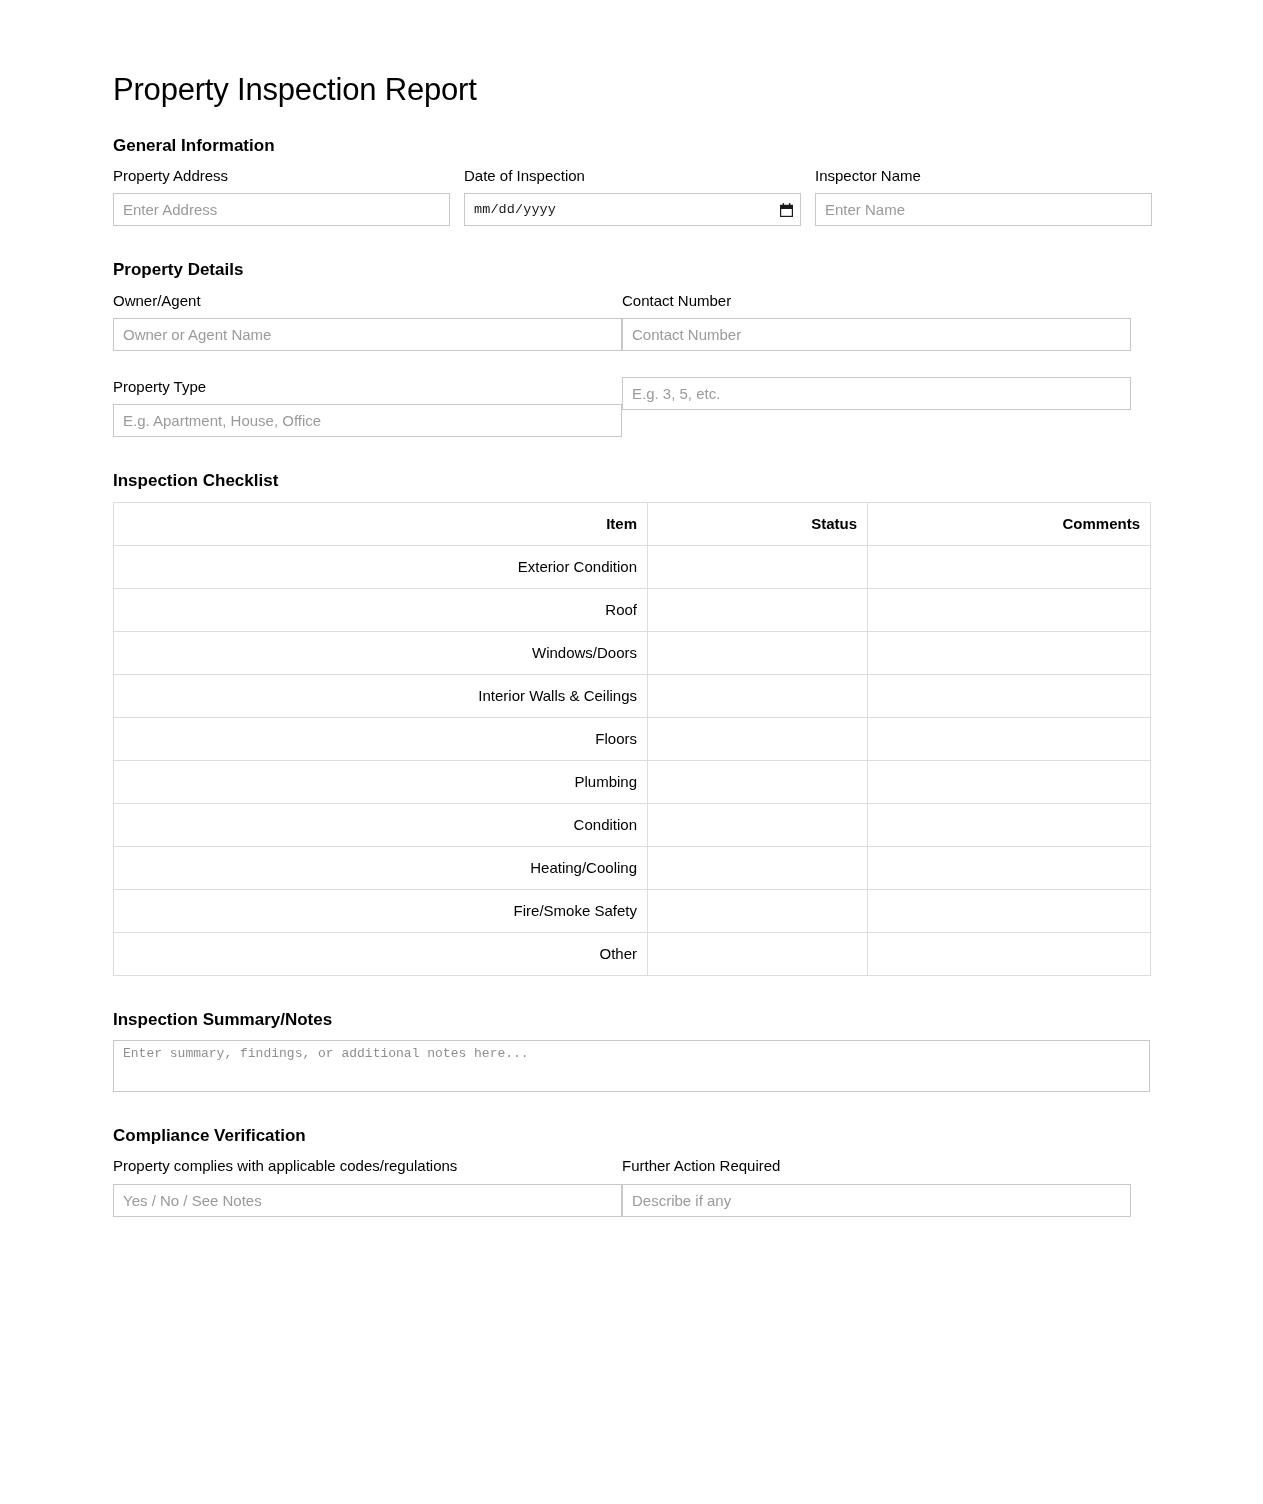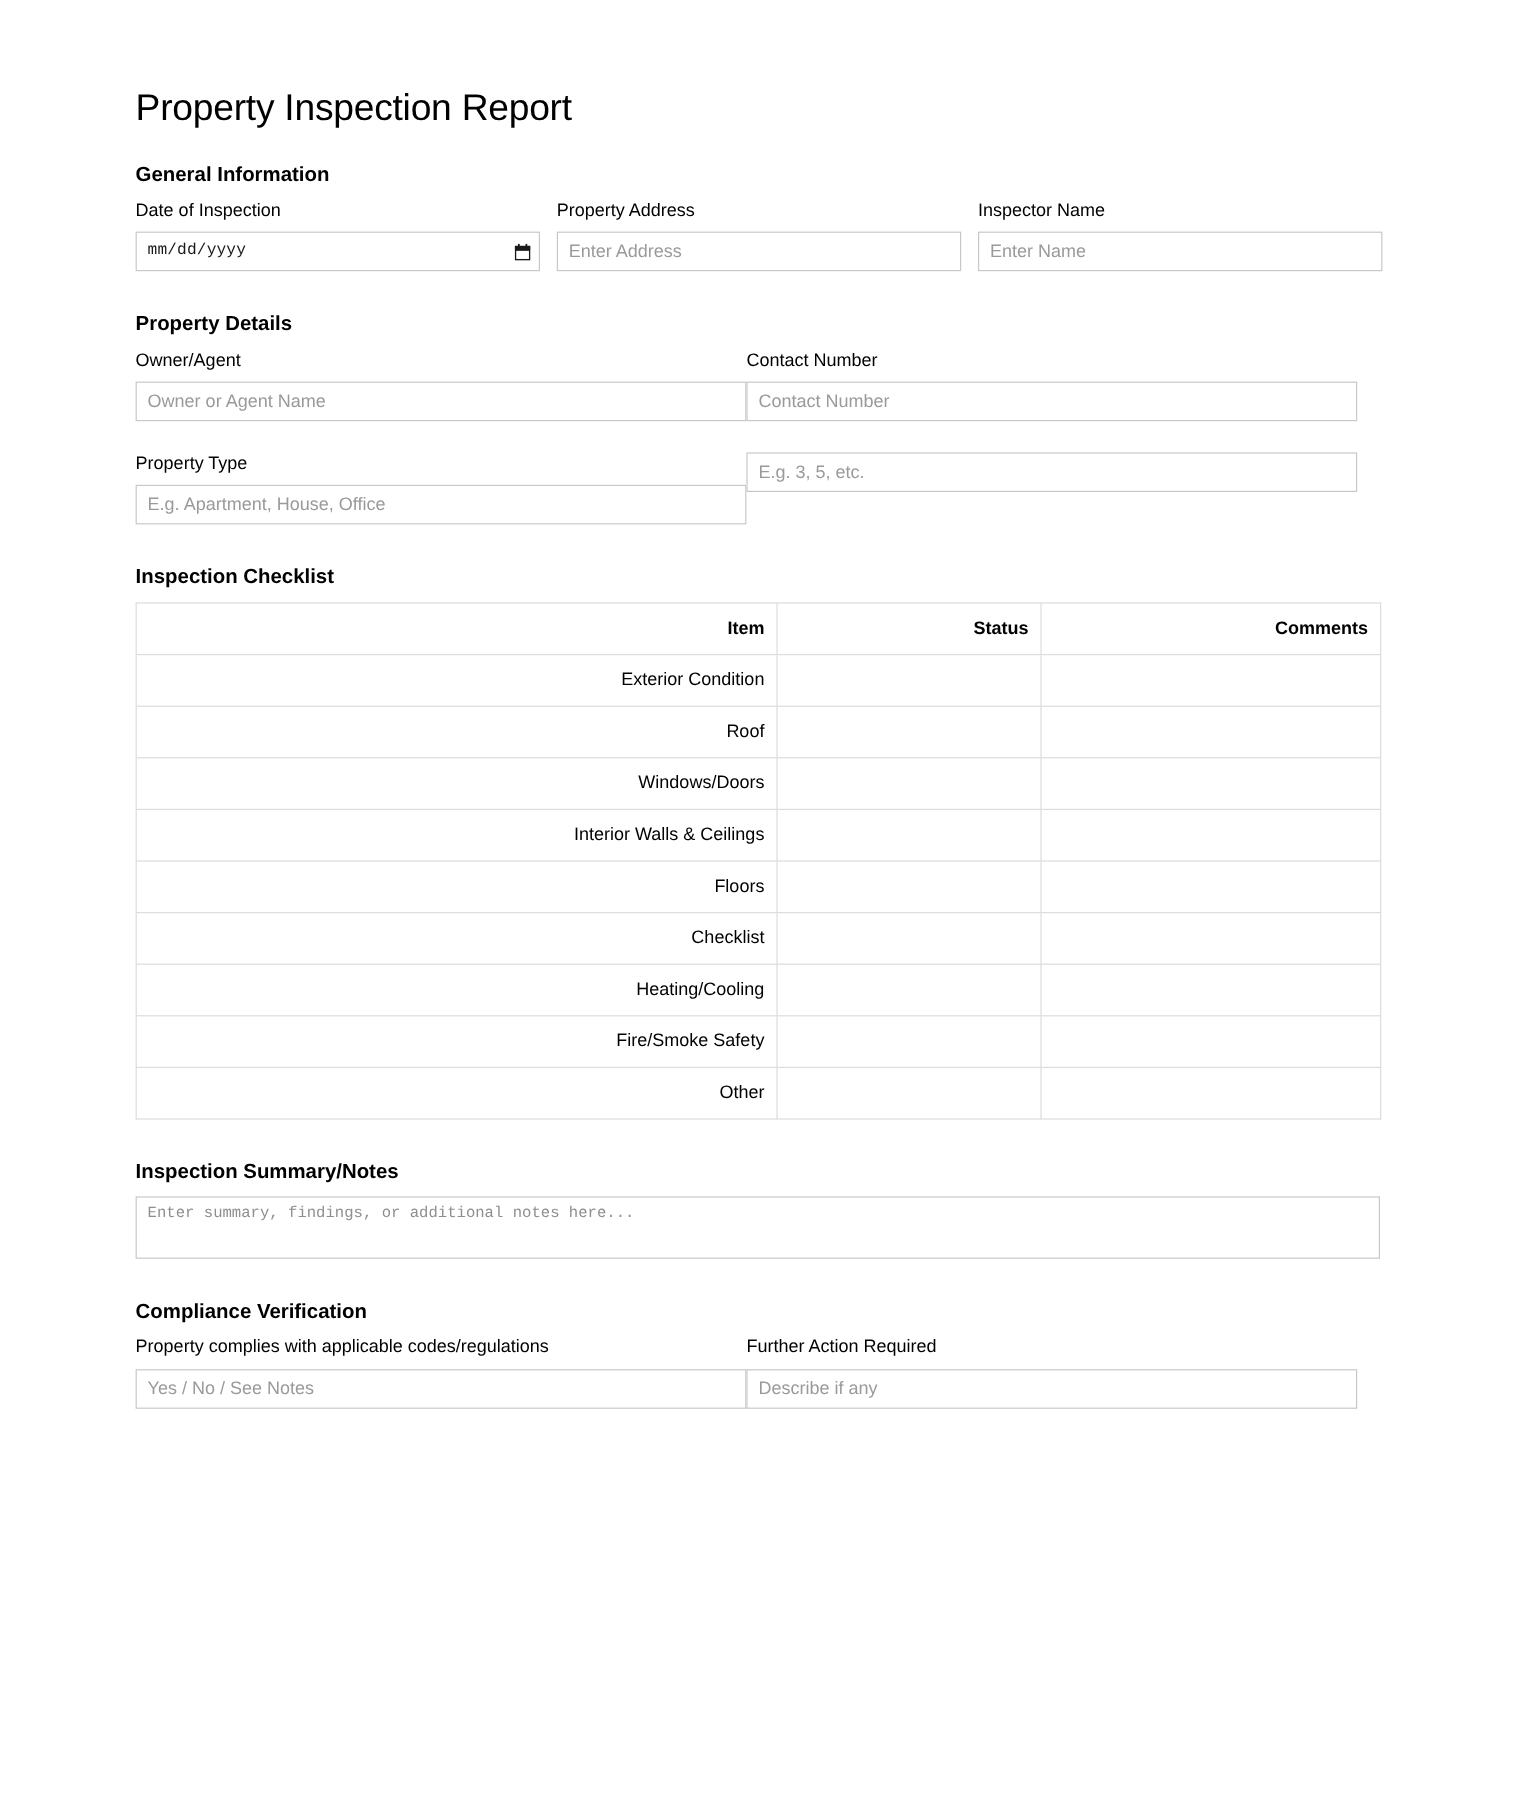--- a/index.html
+++ b/index.html
@@ -160,39 +160,39 @@
 <body>
 
 <div class="page">
 
   <h1 class="doc-title">Property Inspection Report</h1>
 
   <div class="section">
     <div class="section-heading">General Information</div>
 
     <div class="row-3">
+
+      <div class="field field-addr">
+        <label class="field-label">Property Address</label>
+        <input class="text-input" type="text" placeholder="Enter Address" style="">
+      </div>
 
       <div class="field field-date">
         <label class="field-label">Date of Inspection</label>
         <div class="date-wrap">
           <input class="date-input" type="text" readonly="" value="mm/dd/yyyy" style="">
           <span class="cal-icon">
             <svg width="13" height="14" viewBox="0 0 13 14" xmlns="http://www.w3.org/2000/svg">
               <rect x="0.5" y="2.5" width="12" height="11" fill="none" stroke="#1a1a1a" stroke-width="1.4"></rect>
               <rect x="0.5" y="2.5" width="12" height="3" fill="#1a1a1a" stroke="#1a1a1a" stroke-width="1"></rect>
               <rect x="2.6" y="0.2" width="1.5" height="3" fill="#1a1a1a"></rect>
               <rect x="8.9" y="0.2" width="1.5" height="3" fill="#1a1a1a"></rect>
             </svg>
           </span>
         </div>
-      </div>
-
-      <div class="field field-addr">
-        <label class="field-label">Property Address</label>
-        <input class="text-input" type="text" placeholder="Enter Address" style="">
       </div>
 
       <div class="field field-name">
         <label class="field-label">Inspector Name</label>
         <input class="text-input" type="text" placeholder="Enter Name" style="">
       </div>
 
     </div>
   </div>
 
@@ -259,21 +259,26 @@
             <td>Interior Walls &amp; Ceilings</td>
             <td></td>
             <td></td>
           </tr>
           <tr>
             <td>Floors</td>
             <td></td>
             <td></td>
           </tr>
           <tr>
-            <td>Checklist</td>
+            <td>Plumbing</td>
+            <td></td>
+            <td></td>
+          </tr>
+          <tr>
+            <td>Condition</td>
             <td></td>
             <td></td>
           </tr>
           <tr>
             <td>Heating/Cooling</td>
             <td></td>
             <td></td>
           </tr>
           <tr>
             <td>Fire/Smoke Safety</td>

